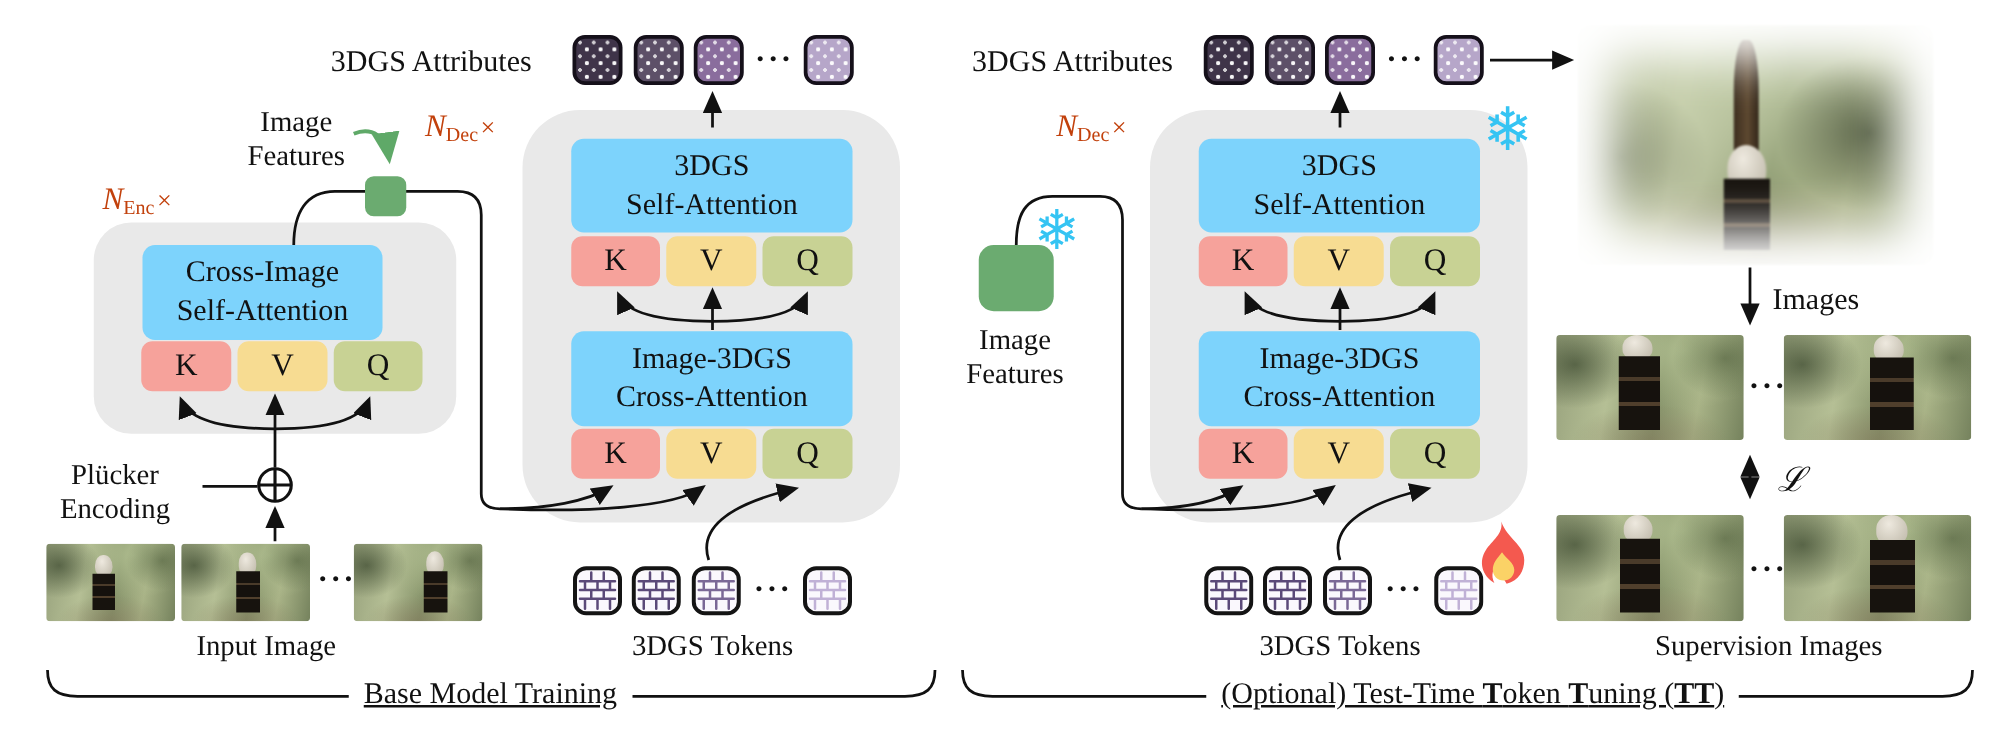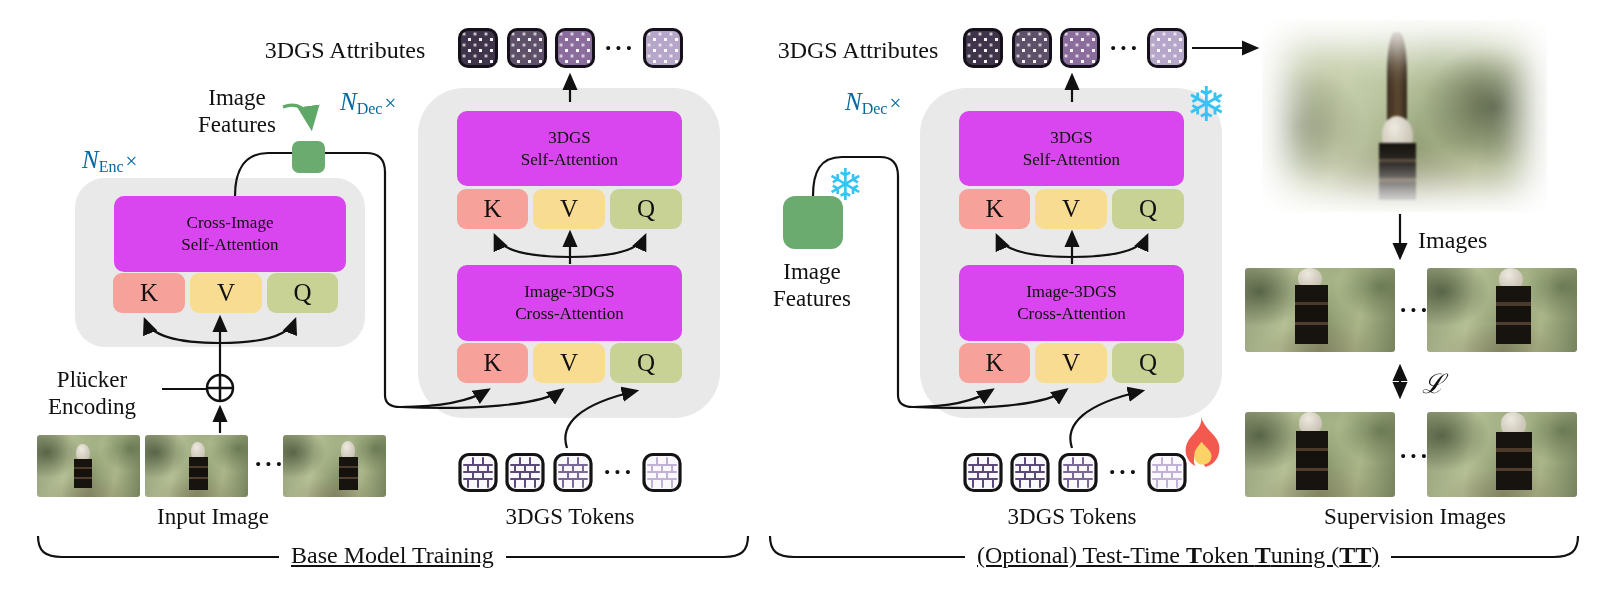--- a/index.html
+++ b/index.html
@@ -1,27 +1,27 @@
 <!DOCTYPE html>
 <html><head>
 <meta charset="utf-8">
 <style>
   html,body{margin:0;padding:0;background:#fff;}
   #canvas{position:relative;width:1608px;height:589px;background:#fff;overflow:hidden;
           font-family:"Liberation Serif",serif;color:#111;}
   .abs{position:absolute;}
   .grayblock{background:#e9e9e9;}
-  .teal{background:#d946ef;border-radius:10px;display:flex;flex-direction:column;
-        align-items:center;justify-content:center;font-size:17px;line-height:1.28;}
+  .teal{background:#7dd3fc;border-radius:10px;display:flex;flex-direction:column;
+        align-items:center;justify-content:center;font-size:24px;line-height:1.28;}
   .kvq{border-radius:9px;display:flex;align-items:center;justify-content:center;font-size:25px;}
   .kbox{background:#f6a29b;}
   .vbox{background:#f7dc92;}
   .qbox{background:#c8d294;}
   .lbl{font-size:23px;text-align:center;line-height:1.18;}
-  .nlbl{white-space:nowrap;color:#0369a1;}
+  .nlbl{white-space:nowrap;color:#c2410c;}
   .nvar{font-style:italic;font-size:25px;}
   .nlbl sub{font-size:16px;}
   .nlbl .times{font-size:21px;padding-left:2px;}
   .attr-sq{width:40px;height:40px;box-sizing:border-box;border:3px solid #15101a;border-radius:10px;
     background-image:radial-gradient(circle,rgba(255,255,255,.95) 1.5px,transparent 1.9px),
                      radial-gradient(circle,rgba(255,255,255,.75) 1.3px,transparent 1.7px);
     background-size:11px 11px;background-position:3px 3px,8.5px 8.5px;}
   .dots{font-size:25px;font-weight:bold;letter-spacing:2px;}
   .token{display:block;}
   .snow{font-family:"DejaVu Sans",sans-serif;color:#35c4f3;line-height:1;}
@@ -55,21 +55,21 @@
 </head>
 <body>
 
 <div id="canvas">
 
   <div class="abs nlbl" style="left:82px;top:146px;">
     <span class="nvar">N</span><sub>Enc</sub><span class="times">×</span>
   </div>
 
   <div class="abs grayblock" style="left:75px;top:178px;width:290px;height:169px;border-radius:30px;"></div>
-  <div class="abs teal" style="left:114px;top:196px;width:232px;height:76px;">
+  <div class="abs teal" style="left:114px;top:196px;width:192px;height:76px;">
     <span>Cross-Image</span>
     <span>Self-Attention</span>
   </div>
   <div class="abs kvq kbox" style="left:113px;top:273px;width:72px;height:40px;">
       <span>K</span>
     </div>
   <div class="abs kvq vbox" style="left:190px;top:273px;width:72px;height:40px;">
       <span>V</span>
     </div>
   <div class="abs kvq qbox" style="left:267px;top:273px;width:71px;height:40px;">

